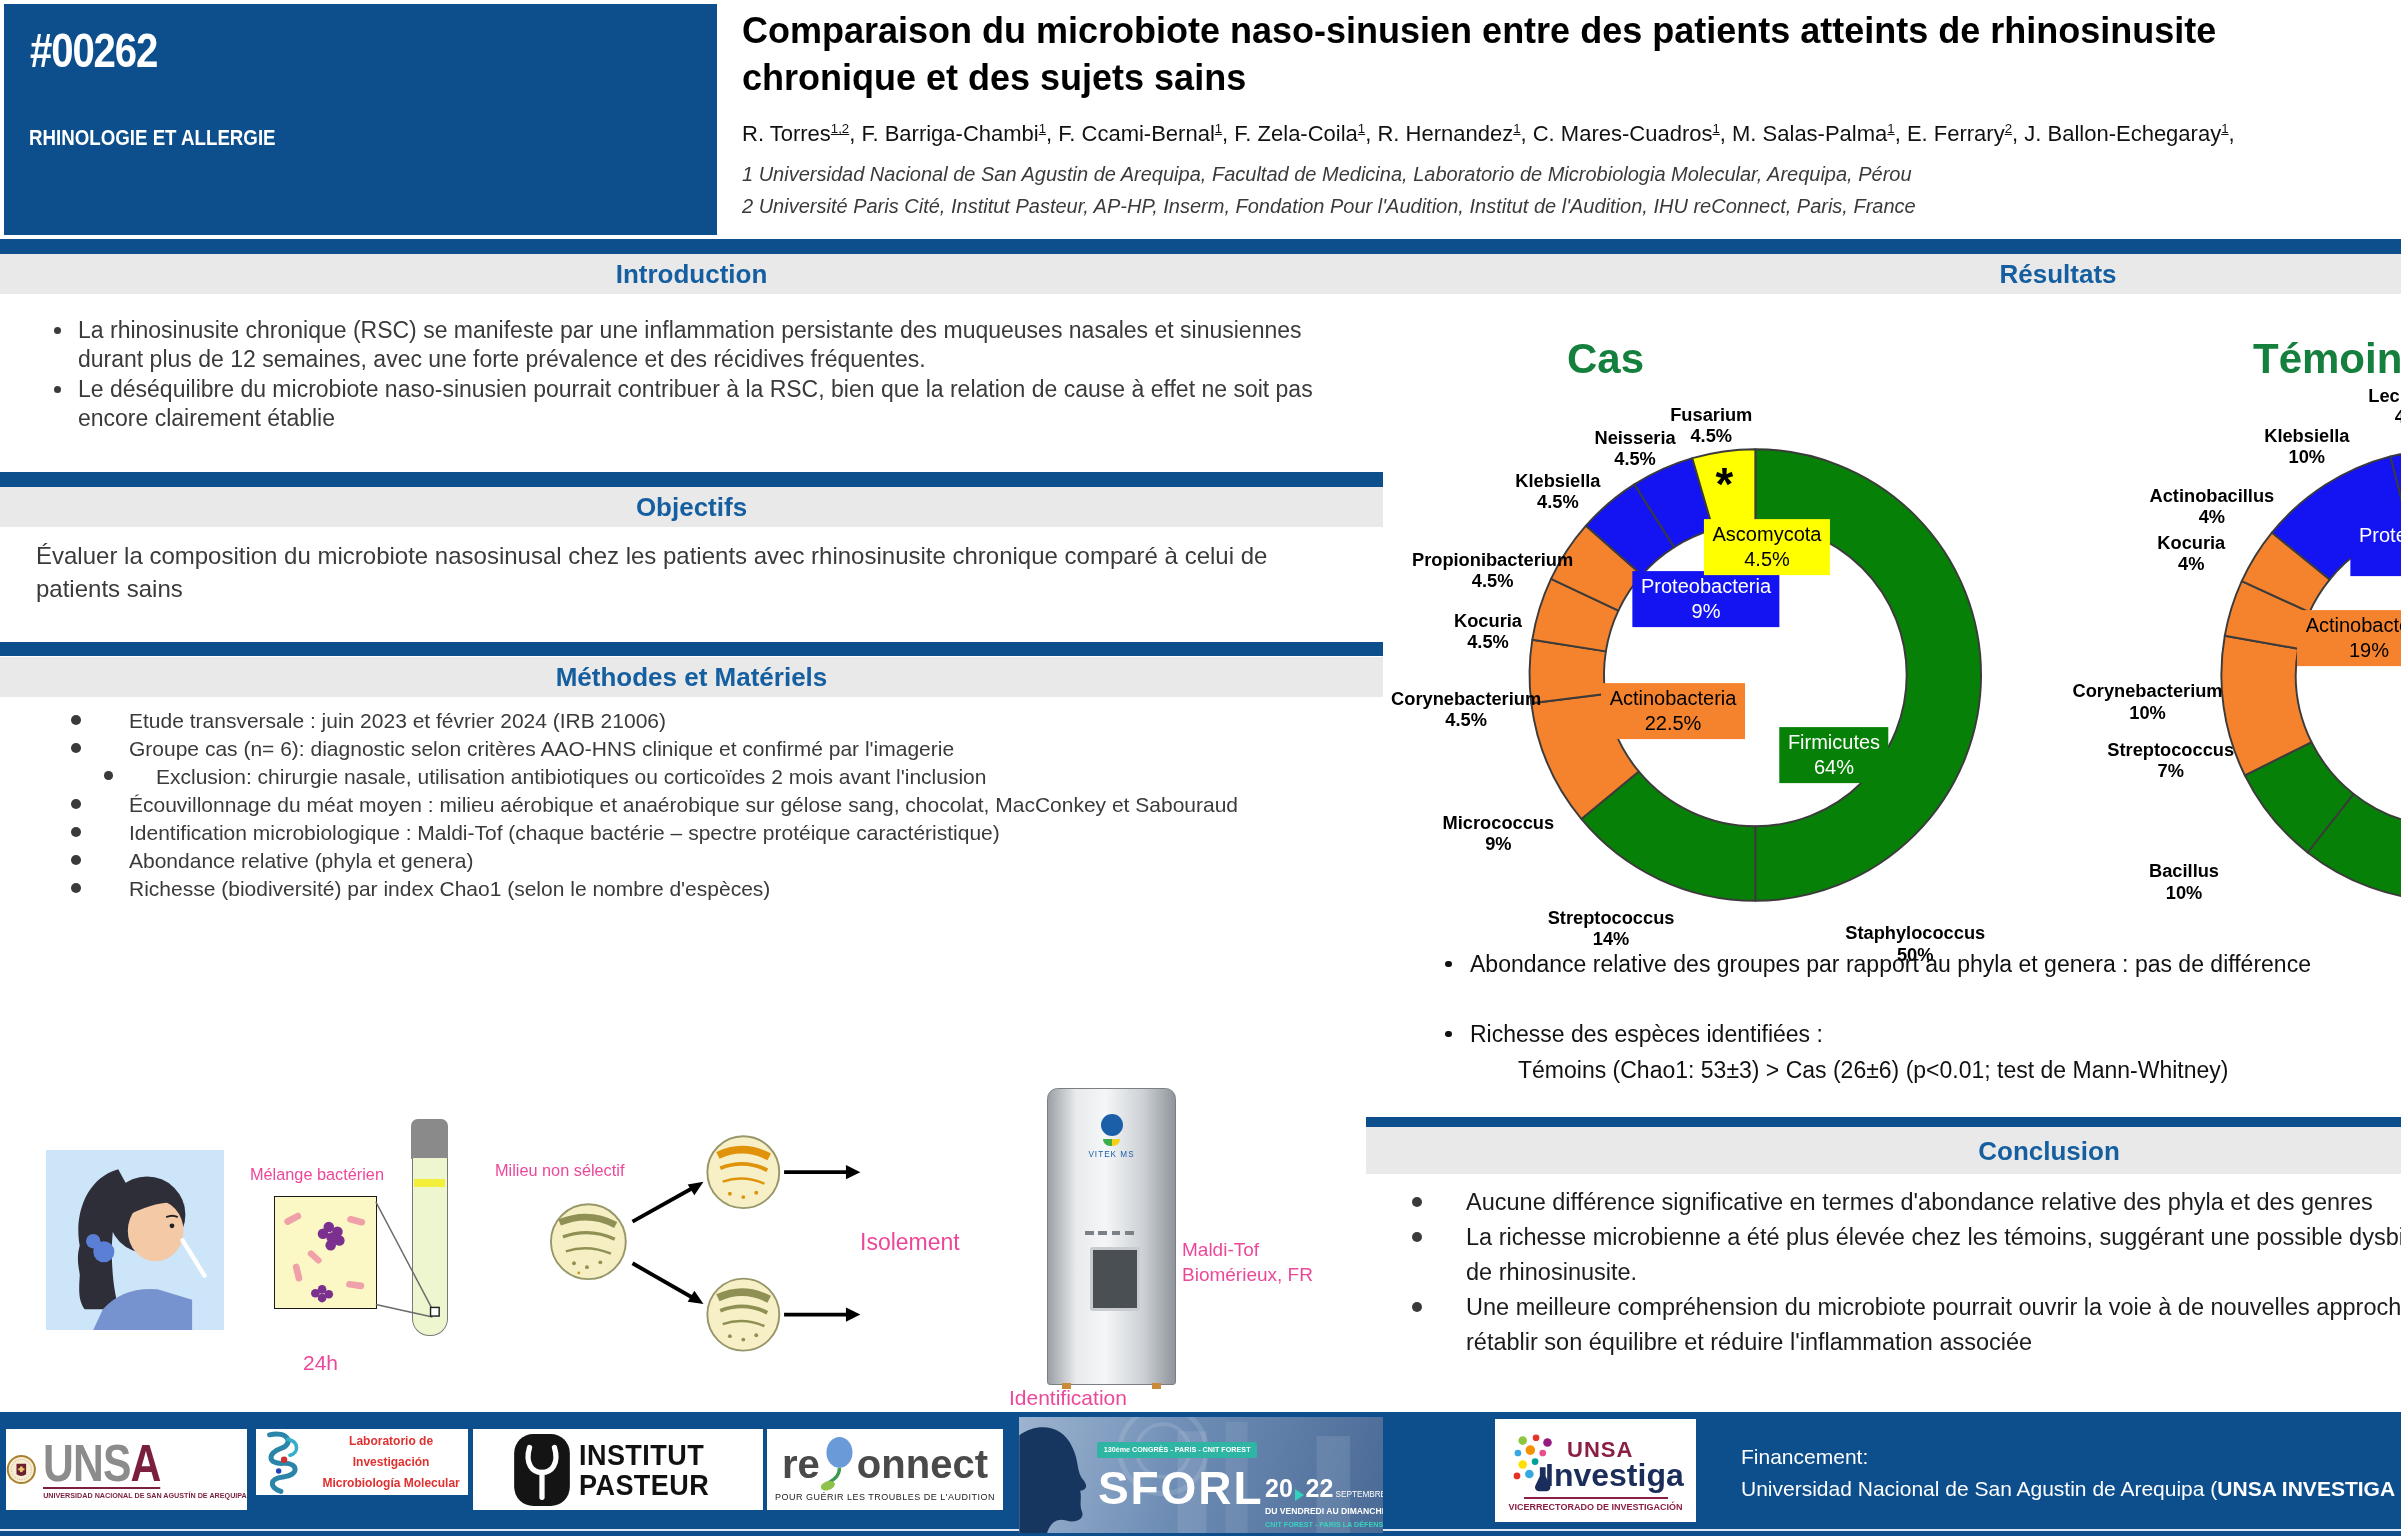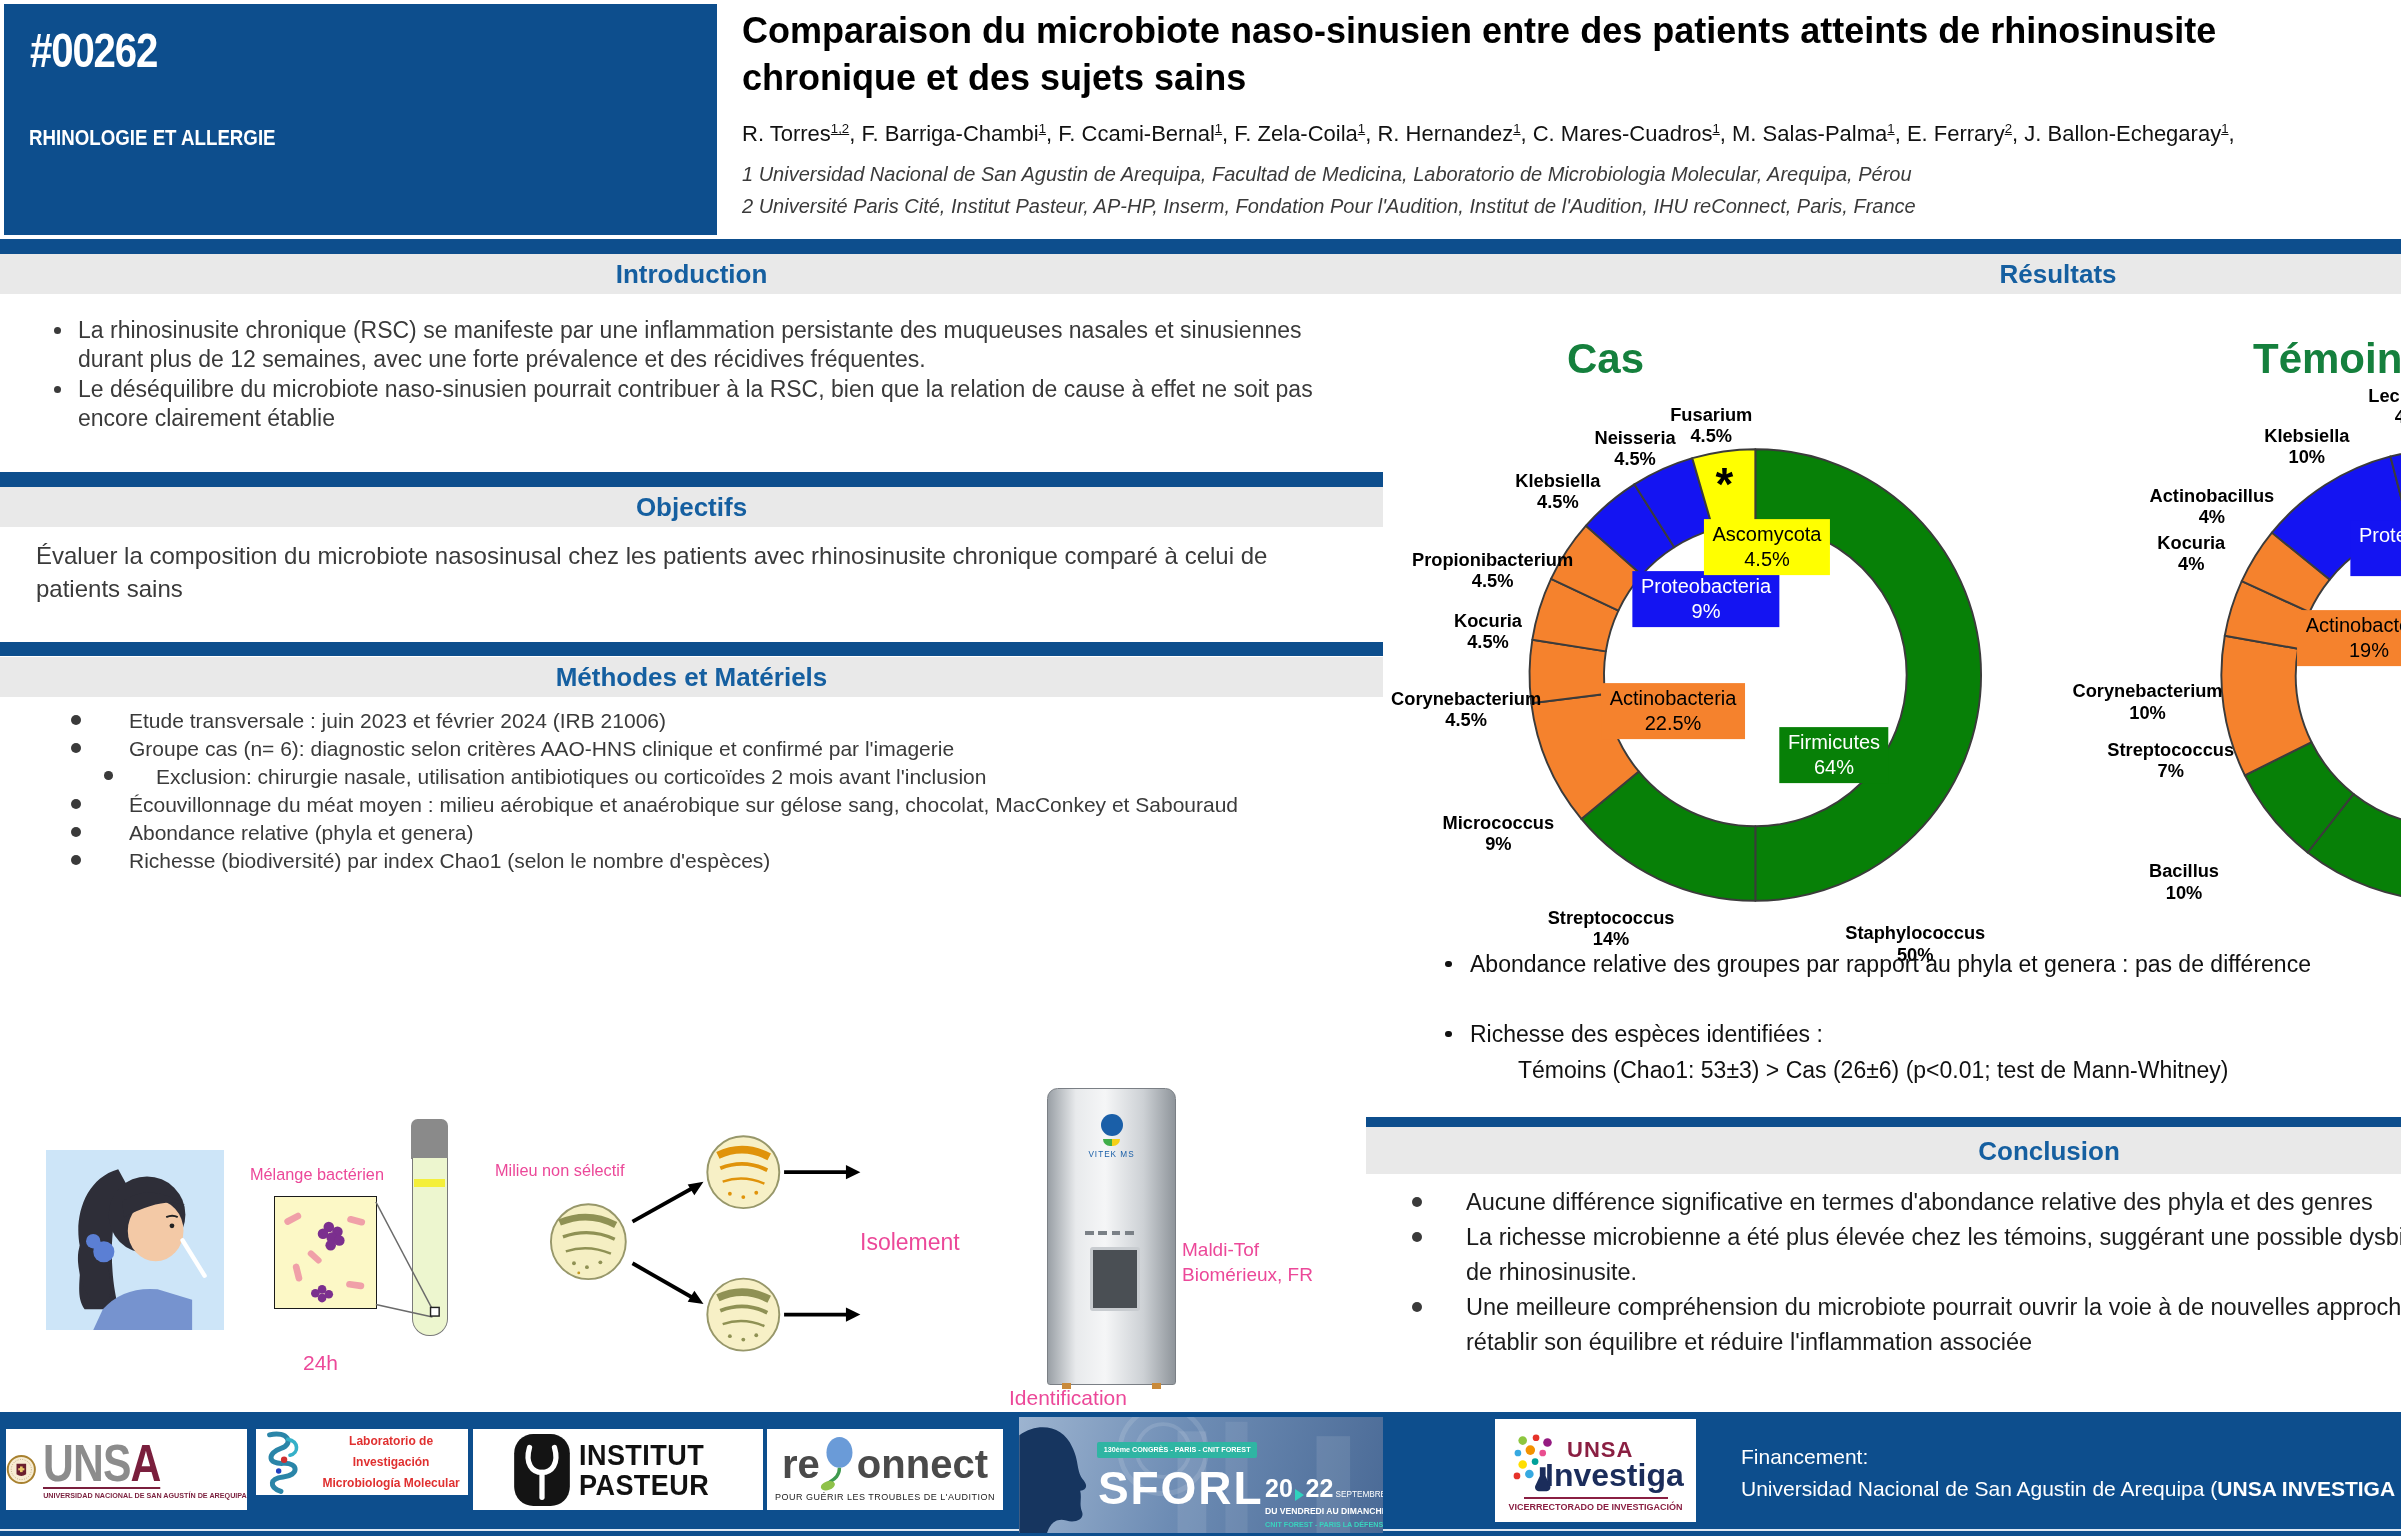--- a/index.html
+++ b/index.html
@@ -176,20 +176,21 @@
   <div class="abs gray-band band-objectifs">Objectifs</div>
 
   <div class="abs blue-bar bar-methodes"></div>
   <div class="abs gray-band band-methodes">Méthodes et Matériels</div>
   <ul class="abs methods-list">
 
   <li>Etude transversale : juin 2023 et février 2024 (IRB 21006)</li>
       <li>Groupe cas (n= 6): diagnostic selon critères AAO-HNS clinique et confirmé par l'imagerie</li>
       <li class="lvl1">Exclusion: chirurgie nasale, utilisation antibiotiques ou corticoïdes 2 mois avant l'inclusion</li>
       <li>Écouvillonnage du méat moyen : milieu aérobique et anaérobique sur gélose sang, chocolat, MacConkey et Sabouraud</li>
+      <li>Identification microbiologique : Maldi-Tof (chaque bactérie – spectre protéique caractéristique)</li>
       <li>Abondance relative (phyla et genera)</li>
       <li>Richesse (biodiversité) par index Chao1 (selon le nombre d'espèces)</li>
     </ul>
 
   <div class="abs girl-box">
     <svg width="178" height="180" viewBox="0 0 370 375">
       <path d="M150,40 C80,60 58,140 70,200 C76,262 58,300 80,332 L152,332 C130,262 128,120 172,80 Z" fill="#2e2e38"></path>
       <ellipse cx="100" cy="255" rx="30" ry="72" fill="#2e2e38" transform="rotate(-14 100 255)"></ellipse>
       <circle cx="120" cy="212" r="22" fill="#5b7fd4"></circle>
       <circle cx="98" cy="190" r="15" fill="#5b7fd4"></circle>

